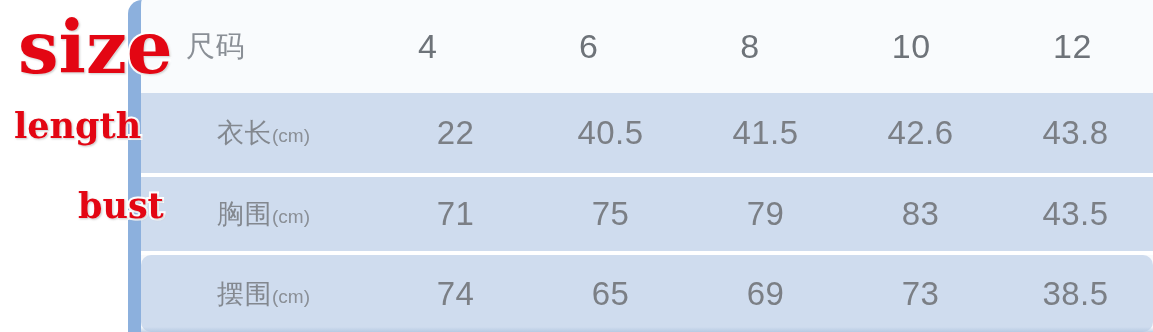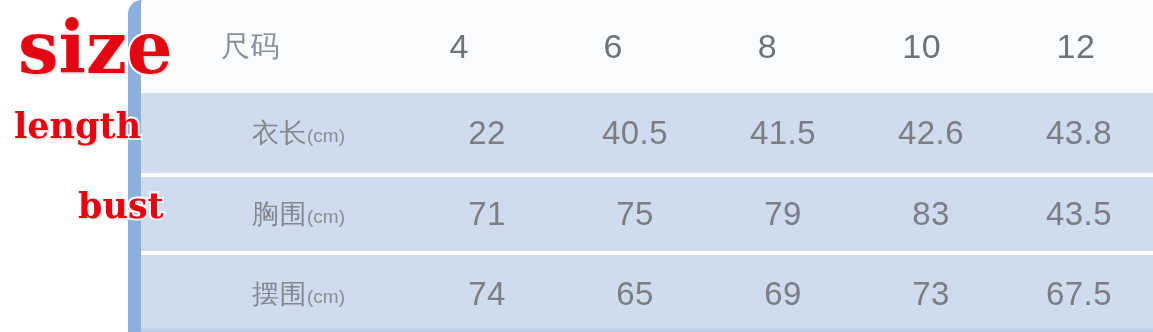--- a/index.html
+++ b/index.html
@@ -44,38 +44,37 @@
     height: 93px;
     background: #f9fbfd;
   }
   .row.data-row {
     height: 78px;
     background: #cfdcee;
     border-bottom: 4px solid #ffffff;
     padding-left: 31px;
   }
   .row.data-row.r1 { height: 84px; }
-  .row.data-row.r3 { border-bottom: none; height: 77px; }
+  .row.data-row.r3 { border-bottom: none; height: 77px; border-radius: 10px; }
 
   .cell {
     flex: 1 1 0;
     text-align: center;
     color: #7b7f85;
     font-size: 33px;
     font-weight: 400;
     letter-spacing: 0.5px;
   }
   .cell.label-cell {
     flex: 0 0 206px;
     text-align: left;
     padding-left: 45px;
     font-size: 27px;
     color: #83888f;
     box-sizing: border-box;
-    margin-left: 35px;
   }
   .header-row .cell.label-cell {
     font-size: 29px;
     color: #8a8f96;
   }
   .header-row .cell {
     color: #6e7379;
     font-size: 34px;
   }
   .unit {
@@ -157,21 +156,21 @@
       <div class="cell">83</div>
       <div class="cell">43.5</div>
     </div>
 
     <div class="row data-row r3">
       <div class="cell label-cell"><span>摆围</span><span class="unit">(cm)</span></div>
       <div class="cell">74</div>
       <div class="cell">65</div>
       <div class="cell">69</div>
       <div class="cell">73</div>
-      <div class="cell">67.5</div>
+      <div class="cell">38.5</div>
     </div>
 
   </div>
   <div class="table-bottom-edge"></div>
 </div>
 
 <div class="annotation anno-size">size</div>
 <div class="annotation anno-length">length</div>
 <div class="annotation anno-bust">bust</div>
 

